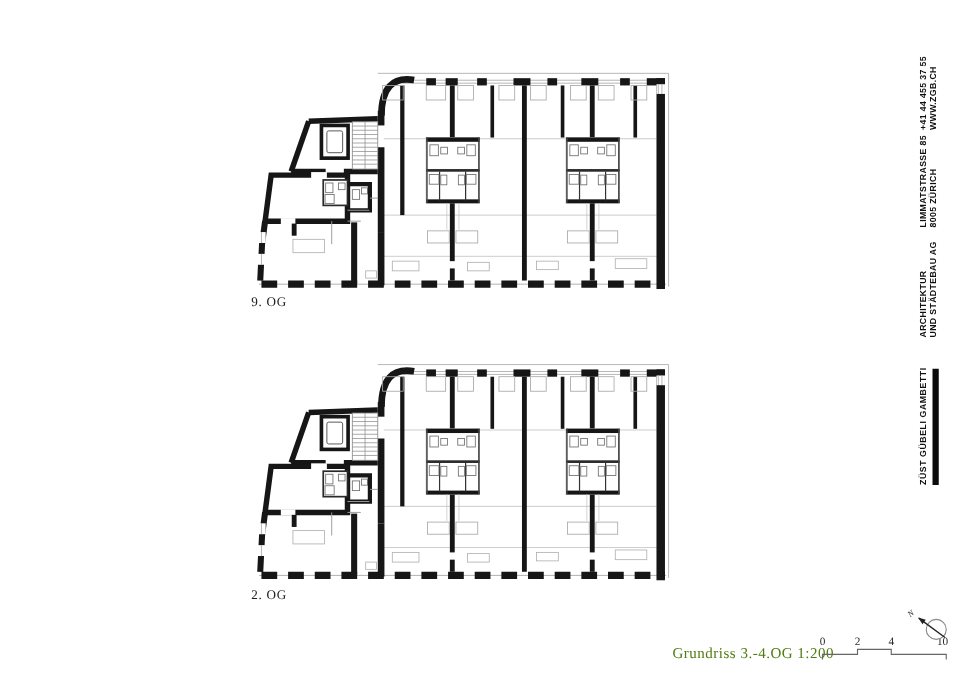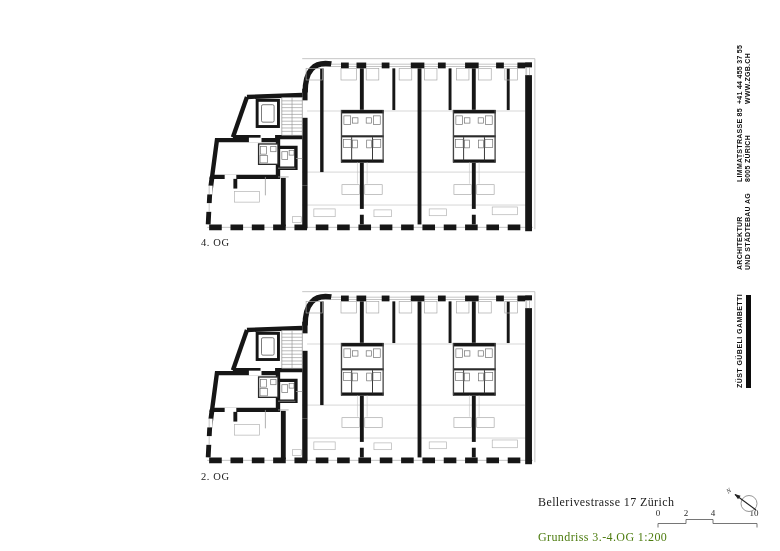--- a/index.html
+++ b/index.html
@@ -152,29 +152,28 @@
     <rect x="0.5" y="136" width="7" height="9" fill="#ffffff"></rect>
     <rect x="0.5" y="154" width="7" height="9" fill="#ffffff"></rect>
     <path d="M4,136 V145 M4,154 V163" stroke="#9a9a9a" stroke-width="0.6" fill="none"></path>
   </g>
 </defs>
 </svg>
 
 <svg class="plan-svg" style="top:48px" viewBox="0 -6 345 196">
   <use href="#planG"></use>
 </svg>
-<div class="plan-label" style="top:237px">4. OG</div>
+<div class="plan-label" style="top:237px">9. OG</div>
 
 <svg class="plan-svg" style="top:281px" viewBox="0 -6 345 196">
   <use href="#planG"></use>
 </svg>
 <div class="plan-label" style="top:471px">2. OG</div>
 
 <div class="titleblock">
-  <div class="title-line1">Bellerivestrasse 17 Zürich</div>
   <div class="title-line2">Grundriss 3.-4.OG 1:200</div>
 </div>
 
 <svg class="scale-north-svg" viewBox="0 0 130 54">
   <g>
     <text class="scale-num" x="8" y="30" text-anchor="middle">0</text>
     <text class="scale-num" x="36" y="30" text-anchor="middle">2</text>
     <text class="scale-num" x="63" y="30" text-anchor="middle">4</text>
     <text class="scale-num" x="104" y="30" text-anchor="middle">10</text>
     <path d="M8,41.5 L8,37.5 L36,37.5 L36,33.5 L63,33.5 L63,37.5 L107,37.5 L107,41.5" fill="none" stroke="#666" stroke-width="0.9"></path>

